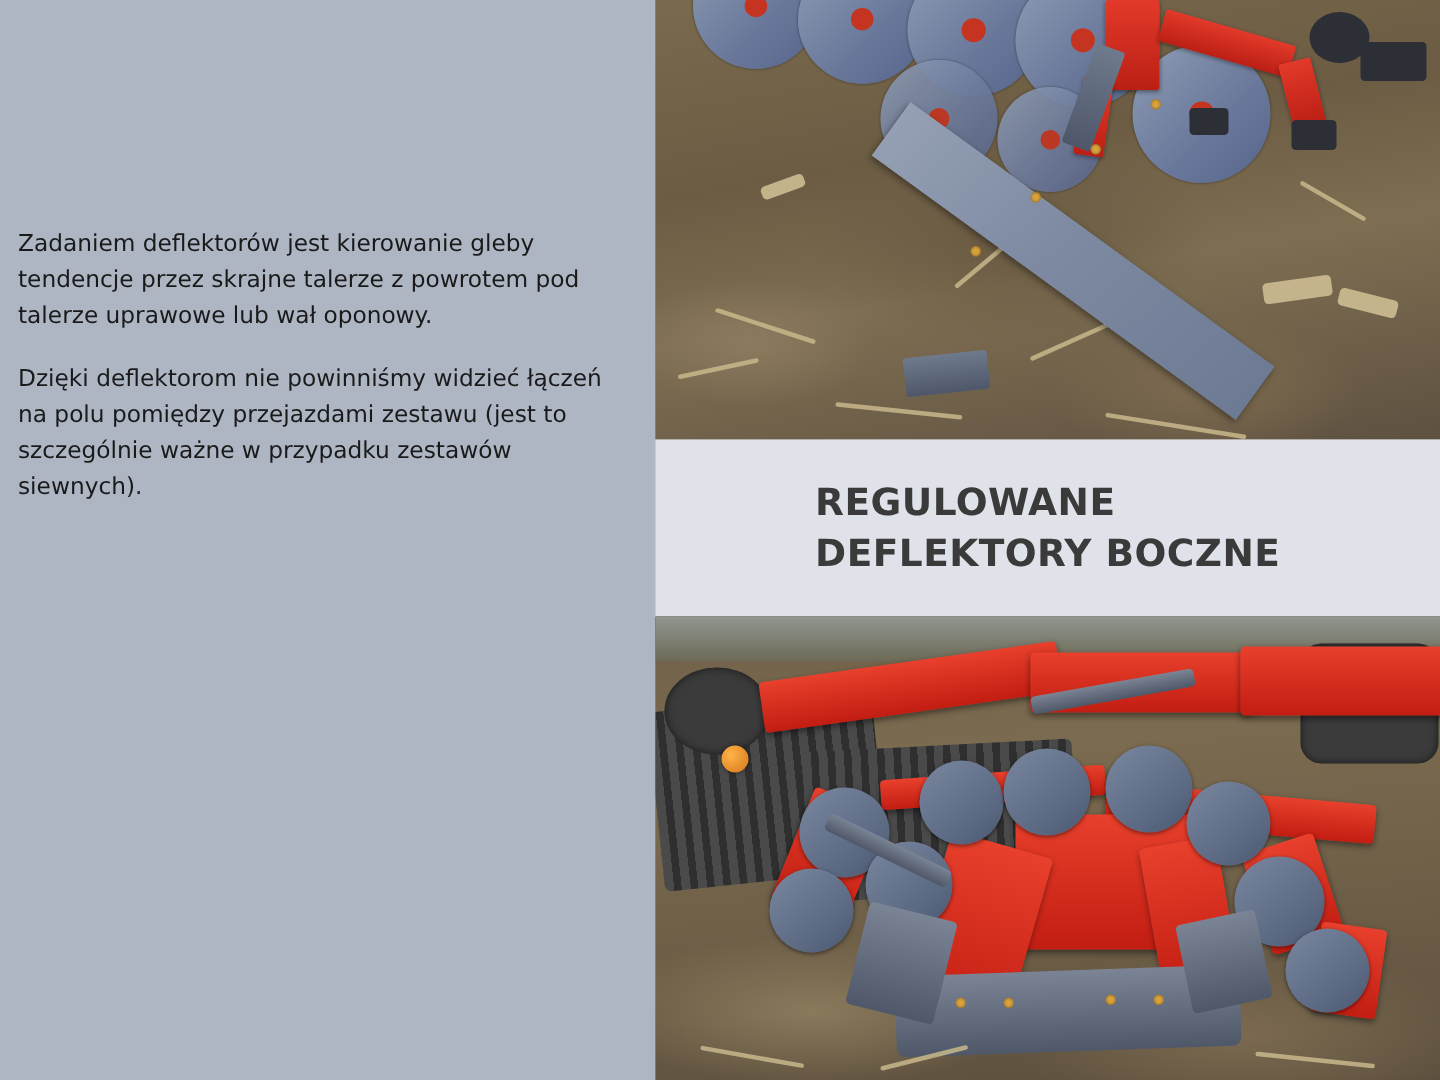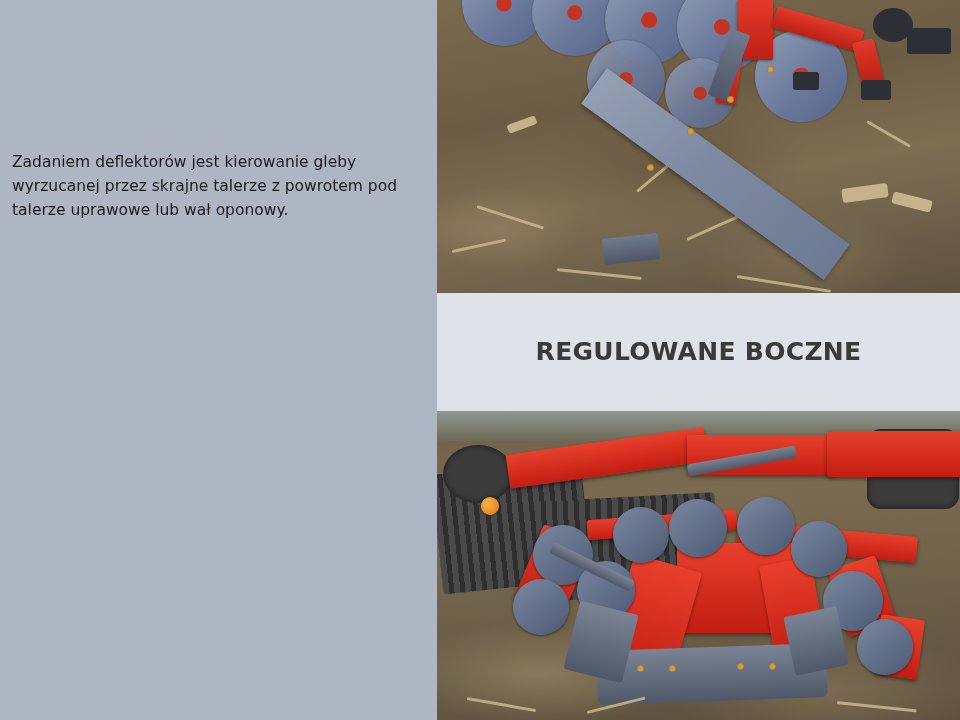--- a/index.html
+++ b/index.html
@@ -205,21 +205,22 @@
     border-radius: 50%;
     box-shadow: 0 0 3px rgba(0,0,0,.5);
   }
 </style>
 </head>
 <body>
 
 <div class="slide">
 
   <div class="text-panel">
-    <p class="para tight">Zadaniem deflektorów jest kierowanie gleby wyrzucanej przez skrajne talerze z powrotem pod talerze uprawowe lub wał oponowy.</p>
+    <p class="para tight">Zadaniem deflektorów jest kierowanie gleby tendencje przez skrajne talerze z powrotem pod talerze uprawowe lub wał oponowy.</p>
+    <p class="para">Dzięki deflektorom nie powinniśmy widzieć łączeń na polu pomiędzy przejazdami zestawu (jest to szczególnie ważne w przypadku zestawów siewnych).</p>
   </div>
 
   <div class="image-col">
 
     <div class="photo photo-top">
       <div class="soil-top"></div>
 
       <div class="straw" style="left:40px; top:205px; width:70px; transform:rotate(18deg);"></div>
       <div class="straw" style="left:15px; top:250px; width:55px; transform:rotate(-12deg);"></div>
       <div class="straw" style="left:120px; top:268px; width:85px; transform:rotate(6deg);"></div>
@@ -254,21 +255,22 @@
       <div class="gray-bracket" style="left:282px; top:30px; width:20px; height:70px; transform:rotate(20deg);"></div>
 
       <div class="bolt" style="left:250px; top:128px;"></div>
       <div class="bolt" style="left:290px; top:96px;"></div>
       <div class="bolt" style="left:330px; top:66px;"></div>
       <div class="bolt" style="left:210px; top:164px;"></div>
     </div>
 
     <div class="caption-band">
       <div class="caption-text">
-        <div>REGULOWANE BOCZNE</div>
+        <div>REGULOWANE</div>
+        <div>DEFLEKTORY BOCZNE</div>
       </div>
     </div>
 
     <div class="photo photo-bottom">
       <div class="soil-bottom"></div>
       <div class="sky-strip"></div>
 
       <div class="packer-roller" style="left:0px;   top:56px; width:150px; height:120px; transform:rotate(-6deg);"></div>
       <div class="tire" style="left:6px; top:34px; width:70px; height:58px; border-radius:50%;"></div>
       <div class="packer-roller" style="left:100px; top:86px; width:180px; height:100px; transform:rotate(-3deg);"></div>

